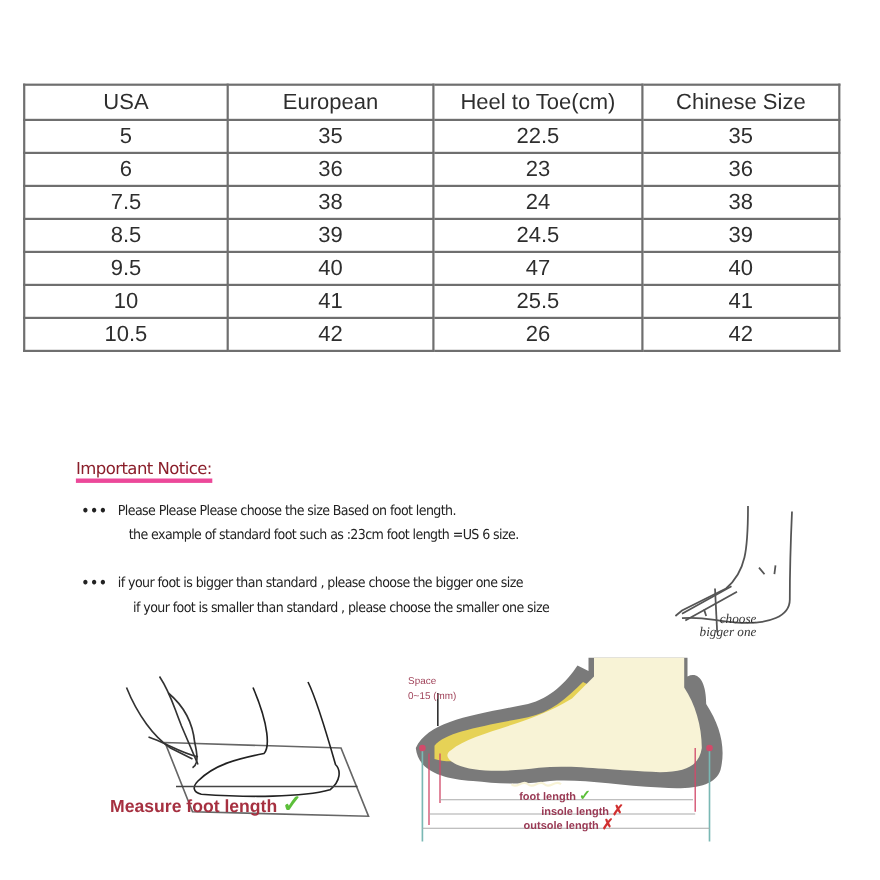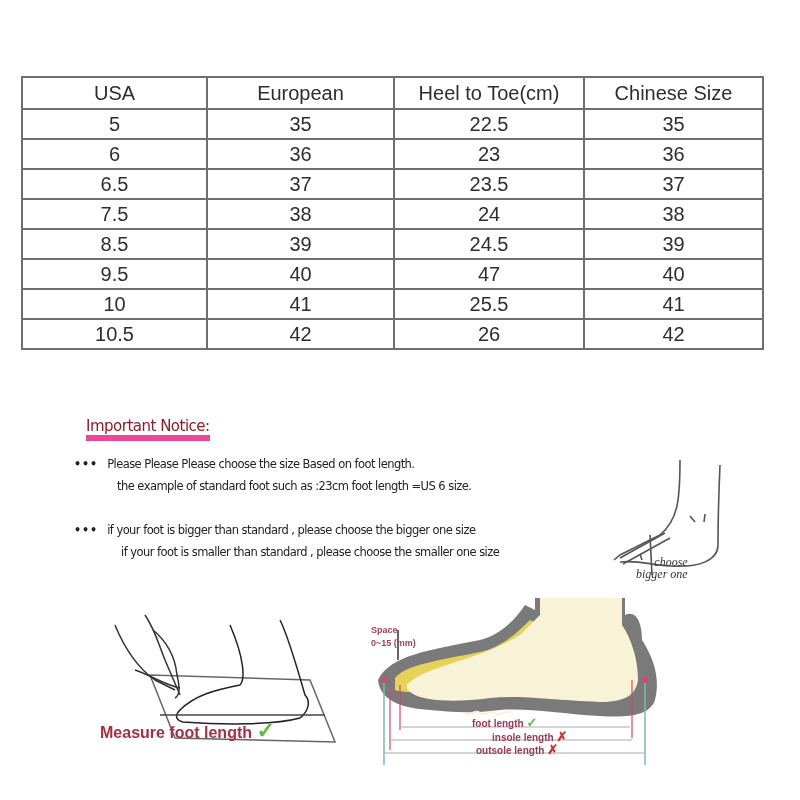--- a/index.html
+++ b/index.html
@@ -10,40 +10,40 @@
   }
   .size-table td, .size-table th {
     border: 2px solid #6f6f6f; height: 28px; padding: 0;
     text-align: center; vertical-align: middle;
     font-size: 20px; font-weight: normal; color: #2e2e2e; margin-left: 29px;
   }
   .size-table th { height: 30px; }
   .col1 { width: 185px; } .col2 { width: 187px; } .col3 { width: 190px; } .col4 { width: 179px; }
 
   .notice-title {
-    position: absolute; left: 86px; top: 417px;
+    position: absolute; left: 69px; top: 417px;
     font-family: "DejaVu Sans", sans-serif; font-size: 15px; color: #8a1e2a;
-    letter-spacing: -0.5px; border-bottom: 6px solid #ec4899; line-height: 18px;
+    letter-spacing: -0.5px; border-bottom: 4px solid #ec4899; line-height: 18px;
   }
   .notice-line {
     position: absolute; font-family: "DejaVu Sans", sans-serif; font-size: 12.5px;
     color: #222; letter-spacing: -0.6px; white-space: nowrap; transform: scaleX(0.92); transform-origin: left center;
   }
   .bullets { font-weight: bold; letter-spacing: 1px; margin-right: 10px; font-size: 12px; }
   .figure { position: absolute; }
   .measure-label {
     position: absolute; left: 100px; top: 718px; font-size: 16px; color: #a63040; font-weight: bold;
     font-family: "Liberation Sans", sans-serif;
   }
   .choose-label {
     position: absolute; left: 636px; top: 556px; font-family: "Liberation Serif", serif;
     font-style: italic; font-size: 12px; color: #333; line-height: 12px; text-align: right;
   }
   .space-label {
-    position: absolute; left: 371px; top: 613px; font-size: 9px; color: #a0435a; line-height: 13px; font-weight: bold; margin-top: 11px;
+    position: absolute; left: 371px; top: 613px; font-size: 9px; color: #a0435a; line-height: 13px; font-weight: normal;
   }
   .len-label { position: absolute; font-size: 10px; font-weight: bold; color: #9a3a55; white-space: nowrap; }
 </style>
 </head>
 <body>
 
 <table class="size-table">
   <colgroup>
       <col class="col1">
       <col class="col2">
@@ -63,26 +63,20 @@
         <td>5</td>
         <td>35</td>
         <td>22.5</td>
         <td>35</td>
       </tr>
     <tr>
         <td>6</td>
         <td>36</td>
         <td>23</td>
         <td>36</td>
-      </tr>
-    <tr>
-        <td>6.5</td>
-        <td>37</td>
-        <td>23.5</td>
-        <td>37</td>
       </tr>
     <tr>
         <td>7.5</td>
         <td>38</td>
         <td>24</td>
         <td>38</td>
       </tr>
     <tr>
         <td>8.5</td>
         <td>39</td>

